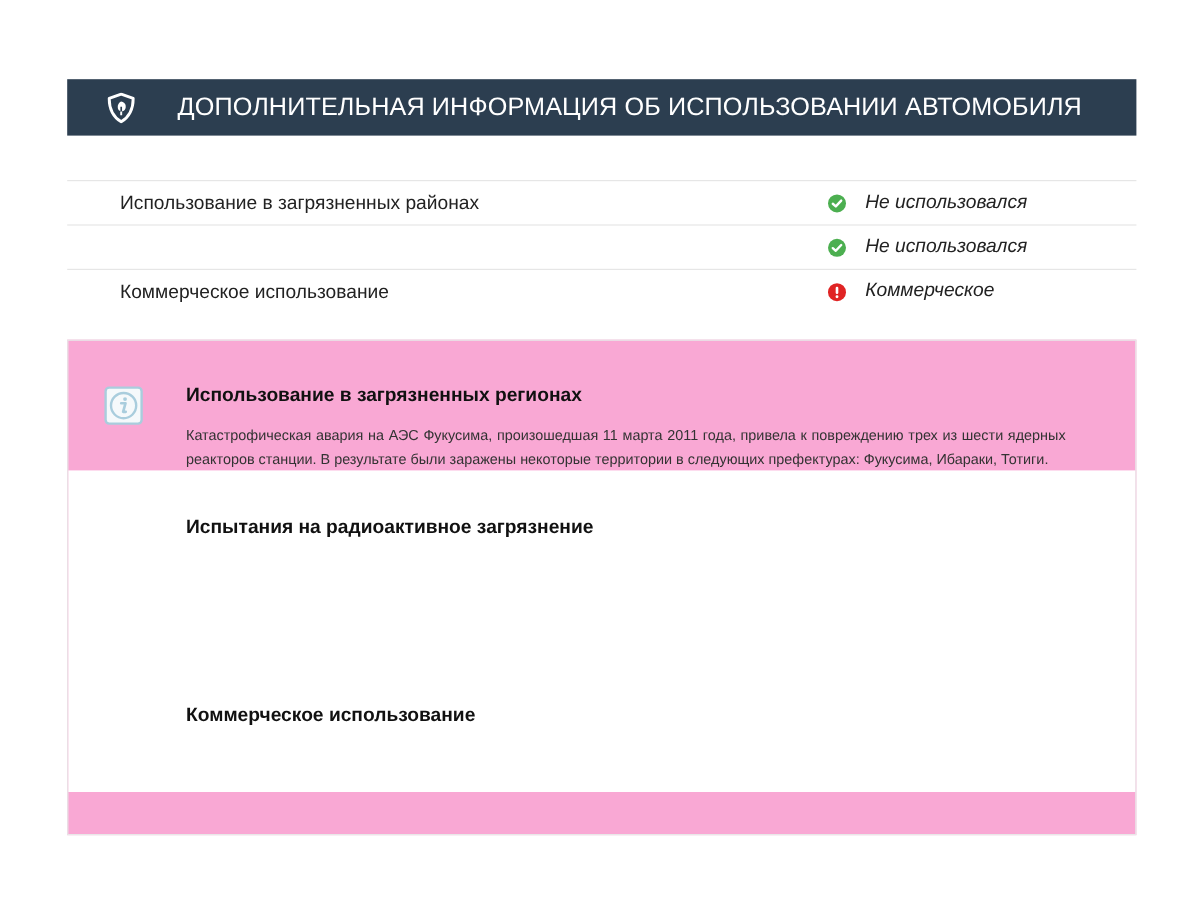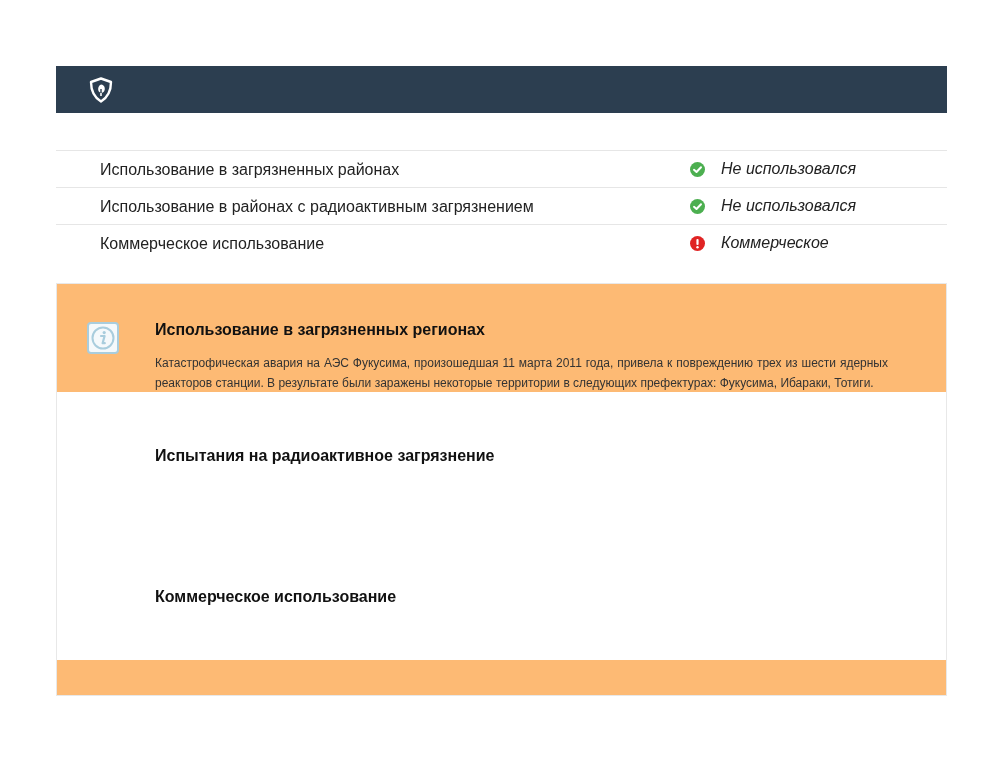--- a/index.html
+++ b/index.html
@@ -86,21 +86,21 @@
       color: #222;
       white-space: nowrap;
     }
     .info-box {
       position: absolute;
       left: 56px;
       top: 283px;
       width: 889px;
       height: 411px;
       border: 1px solid #e8e8e8;
-      background: #fdba74;
+      background: #f9a8d4;
     }
     .info-box .white-band {
       position: absolute;
       left: 0;
       top: 108px;
       width: 889px;
       height: 268px;
       background: #ffffff;
     }
     .info-icon {
@@ -144,36 +144,36 @@
 
 <div class="header">
   <span class="shield">
     <svg width="24" height="26" viewBox="0 0 24 26">
       <path d="M12 1.5 L22 5 C22 14 18.5 20.5 12 24.5 C5.5 20.5 2 14 2 5 Z" fill="none" stroke="#ffffff" stroke-width="2.4" stroke-linejoin="round"></path>
       <path d="M12 7.5 C16 8 16.5 12 15 14.5 C13.5 16.5 10.5 16 9.5 14 C8.5 11.5 9.5 8.5 12 7.5 Z" fill="#ffffff"></path>
       <path d="M12 17.5 L12 12" stroke="#2c3e50" stroke-width="1.4"></path>
       <path d="M12 16 L12 19" stroke="#ffffff" stroke-width="1.6"></path>
     </svg>
   </span>
+  <span class="title">ДОПОЛНИТЕЛЬНАЯ ИНФОРМАЦИЯ ОБ ИСПОЛЬЗОВАНИИ АВТОМОБИЛЯ</span>
 </div>
 
 <div class="usage-table">
   <div class="usage-row">
     <span class="label">Использование в загрязненных районах</span>
     <span class="status">
       <span class="icon" style="background:#4caf50;">
         <svg width="15" height="15" viewBox="0 0 15 15" style="position:absolute;left:0;top:0;">
           <path d="M4 7.8 L6.5 10 L11 5.2" fill="none" stroke="#ffffff" stroke-width="2" stroke-linecap="round" stroke-linejoin="round"></path>
         </svg>
       </span>
       <span class="text">Не использовался</span>
     </span>
   </div>
   <div class="usage-row">
-    <span class="label">Использование в районах с радиоактивным загрязнением</span>
     <span class="status">
       <span class="icon" style="background:#4caf50;">
         <svg width="15" height="15" viewBox="0 0 15 15" style="position:absolute;left:0;top:0;">
           <path d="M4 7.8 L6.5 10 L11 5.2" fill="none" stroke="#ffffff" stroke-width="2" stroke-linecap="round" stroke-linejoin="round"></path>
         </svg>
       </span>
       <span class="text">Не использовался</span>
     </span>
   </div>
   <div class="usage-row">
@@ -199,20 +199,20 @@
       <circle cx="14.2" cy="7.6" r="1.6" fill="#a9cddd"></circle>
       <path d="M11 11 L14.6 11 L12.6 18.2 L14.8 18.2" fill="none" stroke="#a9cddd" stroke-width="2.2" stroke-linecap="round" stroke-linejoin="round"></path>
     </svg>
   </span>
 
   <div class="section" style="top:36px;">
     <p class="sec-title">Использование в загрязненных регионах</p>
     <p class="sec-text">Катастрофическая авария на АЭС Фукусима, произошедшая 11 марта 2011 года, привела к повреждению трех из шести ядерных реакторов станции. В результате были заражены некоторые территории в следующих префектурах: Фукусима, Ибараки, Тотиги.</p>
   </div>
 
-  <div class="section" style="top:162px;">
+  <div class="section" style="top:146px;">
     <p class="sec-title">Испытания на радиоактивное загрязнение</p>
   </div>
 
   <div class="section" style="top:303px;">
     <p class="sec-title">Коммерческое использование</p>
   </div>
 </div>
 
 </body></html>

